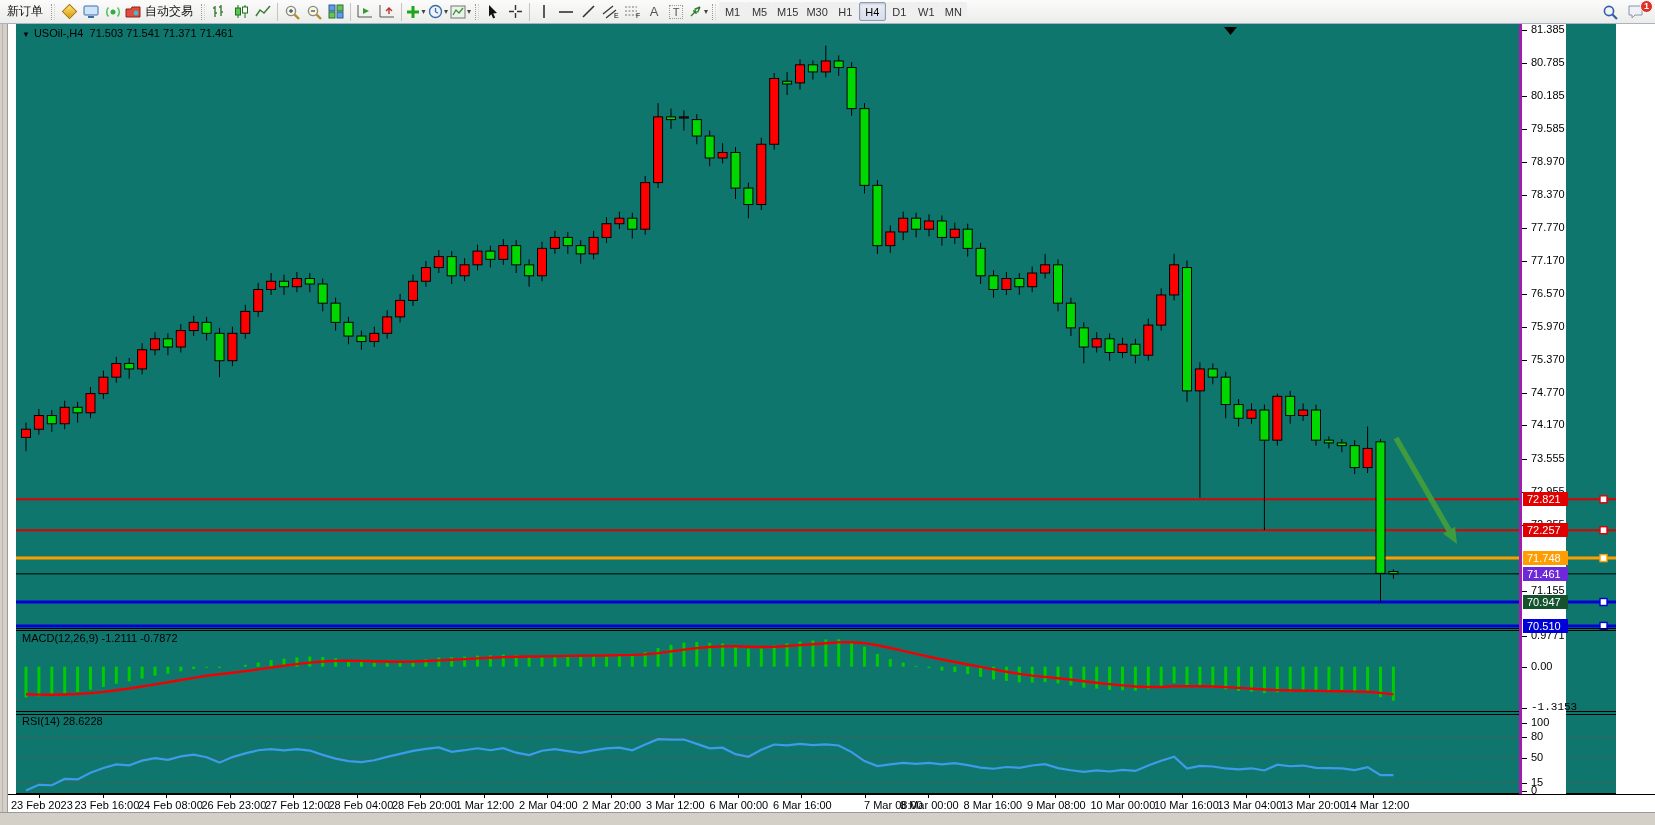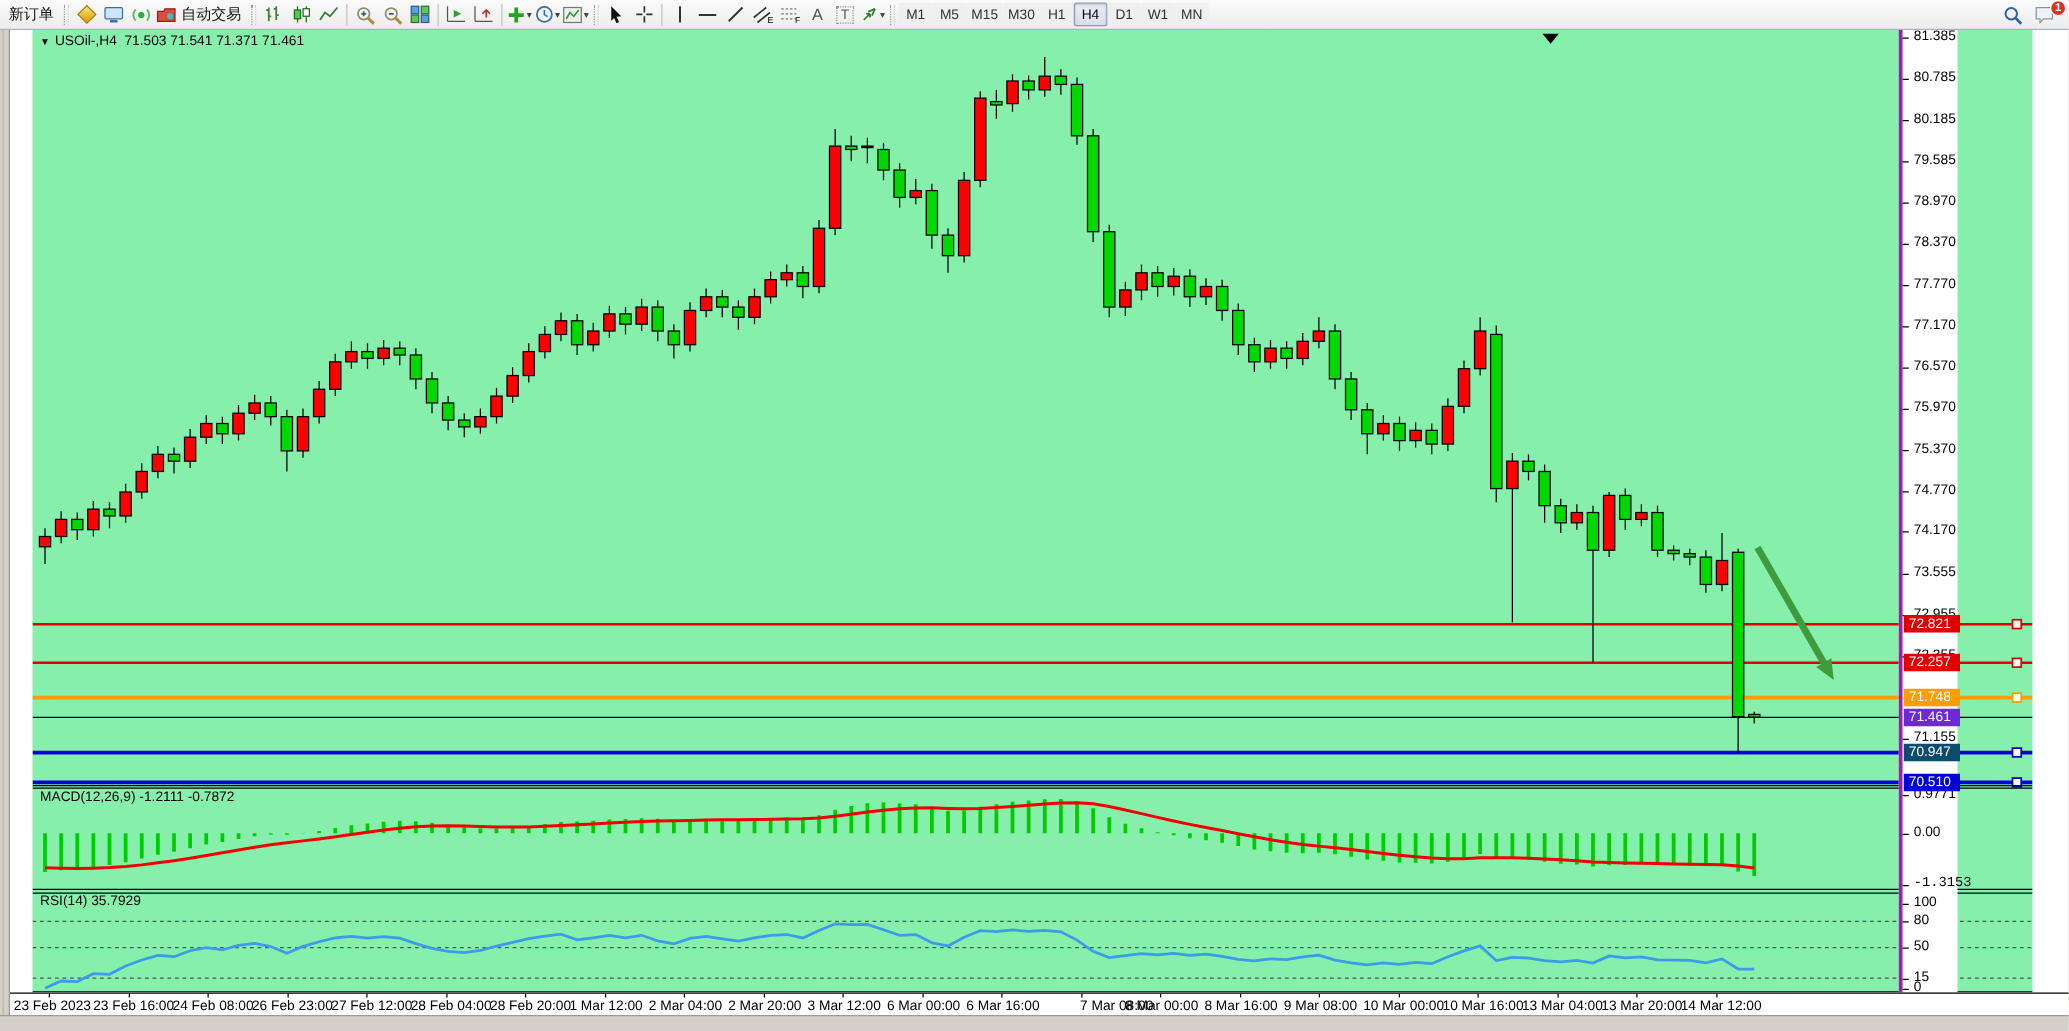--- a/index.html
+++ b/index.html
@@ -21,21 +21,21 @@
   .tf.active { border:1px solid #8e9bb3; background:linear-gradient(#e9edf5,#d8dfeb); box-shadow:inset 0 1px 2px rgba(0,0,0,.18); color:#000; }
   #tb-right { margin-left:auto; display:flex; align-items:center; position:relative; padding-right:6px; }
   #chat-badge { position:absolute; right:0; top:-2px; background:#e03024; color:#fff; font-size:9px; font-weight:bold;
     min-width:13px; height:13px; border-radius:7px; display:flex; align-items:center; justify-content:center; border:1px solid #fff; }
 
   
   #left-strip { position:absolute; left:0; top:24px; width:8px; height:788px; background:#d4d0c8; border-right:1px solid #9a9a9a; }
   #left-strip:before { content:""; position:absolute; left:2px; top:0; width:1px; height:100%; background:#b9b5ad; }
   #bottom-strip { position:absolute; left:0; top:812px; width:1655px; height:13px; background:#d4d0c8; border-top:1px solid #9a9a9a; }
 
-  #chart-area { position:absolute; left:26px; top:24px; width:1600px; height:770px; background:#86efac; }
+  #chart-area { position:absolute; left:16px; top:24px; width:1600px; height:770px; background:#0f766e; }
   #chart-svg { position:absolute; left:0; top:0; }
 
   #chart-title { position:absolute; left:6px; top:3px; font-size:11px; color:#000; z-index:5; }
   #chart-title .tri { font-size:8px; margin-right:4px; }
   .ind-label { position:absolute; left:6px; font-size:11px; color:#000; z-index:5; }
   #macd-label { top:608px; }
   #rsi-label  { top:691px; }
 
   
   #price-axis { position:absolute; left:1519px; top:24px; width:47px; height:770px; background:#fff; border-left:3px solid #a21caf; }
@@ -604,21 +604,21 @@
         <polyline points="10,670.1931172086043 22.9,670.6062066093494 35.8,670.7498450534267 48.7,670.5027809723905 61.6,670.0104999690703 74.5,669.1526720096496 87.4,667.9000492185176 100.3,666.2829052915222 113.2,664.5183942295515 126.10000000000001,662.5288765843542 139,660.3571839424081 151.9,658.2200463899317 164.8,656.0308714046998 177.70000000000002,653.8182666906523 190.6,651.781818637624 203.5,650.192360698853 216.4,648.6987383818899 229.3,647.1293450985713 242.20000000000002,645.3841701680183 255.1,643.5389958015214 268,641.7760430797107 280.90000000000003,640.0839579796548 293.8,638.581040223569 306.7,637.4602213717549 319.6,636.8249515054353 332.5,636.6659559207578 345.40000000000003,636.8776519528125 358.3,637.2486730700991 371.2,637.5621763506414 384.1,637.6845494945446 397,637.5167324256878 409.90000000000003,637.0623407859639 422.8,636.3647540721612 435.7,635.7411044557136 448.6,635.1121056422381 461.5,634.4047216282338 474.40000000000003,633.7793355705527 487.3,633.1331600818243 500.2,632.7049916338068 513.1,632.5588860634648 526,632.3697702576123 538.9,632.086909904342 551.8000000000001,631.8594490963005 564.7,631.7784827548461 577.6,631.6681181931461 590.5,631.4449568486347 603.4,631.138312500048 616.3000000000001,630.9219631944487 629.2,630.3744360243046 642.1,629.0747843161193 655,627.427929617502 667.9,625.6595135403488 680.8000000000001,624.1218062577893 693.7,623.0520694189242 706.6,622.3263711966997 719.5,622.2264762554679 732.4,622.7210268304326 745.3000000000001,623.0565417394055 758.2,622.7182159418297 771.1,622.0709024746567 784,621.1354628802192 796.9,620.1827360999407 809.8000000000001,619.2201939465541 822.7,618.4155794586025 835.6,618.1832777584691 848.5,619.0792592467678 861.4,621.2404772905476 874.3000000000001,624.0050371368178 887.2,626.9201468120725 900.1,629.9129631593312 913,632.7515503165938 925.9,635.5176448889738 938.8000000000001,638.0344792136908 951.7,640.4491381986965 964.6,642.9288292771345 977.5,645.444019423954 990.4,647.7431100888655 1003.3000000000001,649.8498768104873 1016.2,651.5840624713016 1029.1,652.8983739961436 1042,654.2081175472211 1054.9,655.6455786739912 1067.8,657.2335901260416 1080.7,658.7244023374384 1093.6000000000001,660.1648675180896 1106.5,661.3832685326013 1119.4,662.4562248318064 1132.3,663.0611151786609 1145.2,663.0188849552048 1158.1000000000001,662.2513255765989 1171,662.177320203821 1183.9,662.297043087633 1196.8,662.5623888180211 1209.7,663.1103517255248 1222.6000000000001,663.8854584273267 1235.5,664.6388260478698 1248.4,665.5646510166225 1261.3,666.0970184256271 1274.2,666.4768992448367 1287.1000000000001,666.6369629082168 1300,666.8718802358126 1312.9,667.1113366171421 1325.8,667.310476502349 1338.7,667.6182293154666 1351.6000000000001,667.7457222418375 1364.5,668.838943101697 1377.4,670.4250636905796" fill="none" stroke="#f00000" stroke-width="2.4"></polyline>
         <line x1="0" x2="1600" y1="713" y2="713" stroke="#555" stroke-dasharray="3,3"></line>
         <line x1="0" x2="1600" y1="734" y2="734" stroke="#555" stroke-dasharray="3,3"></line>
         <line x1="0" x2="1600" y1="758.5" y2="758.5" stroke="#555" stroke-dasharray="3,3"></line>
         <polyline points="10,766.5733680142866 22.9,760.8049851721595 35.8,761.2333821337304 48.7,754.93544378044 61.6,755.4284669603173 74.5,748.842844203157 87.4,743.995482726422 100.3,740.3835949933066 113.2,741.3400432902259 126.10000000000001,736.6028615379229 139,734.1806125579124 151.9,735.9026291402737 164.8,732.3501711657709 177.70000000000002,730.7066450166199 190.6,733.2372963588314 203.5,738.6391996523568 216.4,733.0933200172894 229.3,729.4258772760435 242.20000000000002,726.2671086286934 255.1,725.1698914904614 268,726.4005867723072 280.90000000000003,725.2116774109743 293.8,726.5345500614043 306.7,730.8757856919598 319.6,734.6567588294117 332.5,737.0910464950226 345.40000000000003,738.0364686580886 358.3,736.2534508974134 371.2,732.9167725445136 384.1,729.9330698874606 397,726.8543797059572 409.90000000000003,724.8735140231746 422.8,723.3798036058935 435.7,727.8562891320495 448.6,726.2130388681516 461.5,724.2754699233959 474.40000000000003,726.2425751741438 487.3,724.2493113610963 500.2,728.6954538669097 513.1,731.0177166371915 526,726.7179650996707 538.9,725.2021883452816 551.8000000000001,727.0548724075626 564.7,728.8824186679176 577.6,726.3187474830497 590.5,724.3657665454276 603.4,723.6079614299506 616.3000000000001,726.3521940002329 629.2,720.4240749203518 642.1,715.1142348252033 655,715.7069194090409 667.9,715.5113429146505 680.8000000000001,719.8488177815308 693.7,724.3091809534363 706.6,723.7055717484692 719.5,730.1854949117072 732.4,732.76228178408 745.3000000000001,725.749936203935 758.2,720.5030190748453 771.1,721.3419404256196 784,719.9743744451142 796.9,721.1460442407059 809.8000000000001,720.3025446026516 822.7,721.4722379930147 835.6,728.0867059288032 848.5,737.0307101527932 861.4,742.0211644429496 874.3000000000001,740.4379583613529 887.2,738.8583154894519 900.1,739.8167637717501 913,738.7947129615642 925.9,740.3403904010383 938.8000000000001,739.2318274785108 951.7,741.1110548608596 964.6,743.5798855271271 977.5,744.736445928391 990.4,743.0112852969139 1003.3000000000001,743.779644463314 1016.2,741.5231299470096 1029.1,740.1822093361259 1042,744.1244411100073 1054.9,746.2765077046838 1067.8,747.811885924666 1080.7,746.3357133822414 1093.6000000000001,747.5026057252228 1106.5,745.9409804605656 1119.4,746.9599198362396 1132.3,741.4099271402038 1145.2,736.7103458910624 1158.1000000000001,732.6898849503109 1171,744.4684090652636 1183.9,741.8642058484437 1196.8,742.4776748993304 1209.7,744.4685192786158 1222.6000000000001,745.4215262896511 1235.5,744.2847877028305 1248.4,746.4638837597247 1261.3,740.7041397977534 1274.2,742.2344478187612 1287.1000000000001,741.5267709498379 1300,743.9549176449941 1312.9,744.1697689386875 1325.8,744.3970625115754 1338.7,746.1955240765552 1351.6000000000001,743.1540935040234 1364.5,751.2009391137585 1377.4,751.2244651587239" fill="none" stroke="#3d9be9" stroke-width="2.2"></polyline>
       </svg>
     <div id="chart-title">
       <span class="tri">▼</span><span>USOil-,H4</span>&nbsp;&nbsp;<span>71.503 71.541 71.371 71.461</span>
     </div>
     <div id="macd-label" class="ind-label">MACD(12,26,9) -1.2111 -0.7872</div>
-    <div id="rsi-label" class="ind-label">RSI(14) 35.7929</div>
+    <div id="rsi-label" class="ind-label">RSI(14) 28.6228</div>
   </div>
 
   <div id="price-axis">
       <div class="tick-mark" style="top: 6px;"></div>
       <div class="tick-label" style="top: -1px;">81.385</div>
       <div class="tick-mark" style="top: 39px;"></div>
       <div class="tick-label" style="top: 32px;">80.785</div>
       <div class="tick-mark" style="top: 72px;"></div>
       <div class="tick-label" style="top: 65px;">80.185</div>
       <div class="tick-mark" style="top: 105px;"></div>
@@ -662,21 +662,21 @@
       <div class="tick-mark" style="top: 734px;"></div>
       <div class="tick-label" style="top: 727px;">50</div>
       <div class="tick-mark" style="top: 759px;"></div>
       <div class="tick-label" style="top: 752px;">15</div>
       <div class="tick-mark" style="top: 767px;"></div>
       <div class="tick-label" style="top: 760px;">0</div>
       <div class="px-box" style="top: 468px; background: rgb(224, 0, 0);">72.821</div>
       <div class="px-box" style="top: 499px; background: rgb(224, 0, 0);">72.257</div>
       <div class="px-box" style="top: 527px; background: rgb(255, 157, 0);">71.748</div>
       <div class="px-box" style="top: 543px; background: #6d28d9;">71.461</div>
-      <div class="px-box" style="top: 571px; background: #0c4a6e;">70.947</div>
+      <div class="px-box" style="top: 571px; background: #14532d;">70.947</div>
       <div class="px-box" style="top: 595px; background: rgb(0, 0, 216);">70.510</div>
     </div>
   <div id="time-axis">
       <div class="t-tick" style="left: 31px;"></div>
       <div class="t-label" style="left: 3px;">23 Feb 2023</div>
       <div class="t-tick" style="left: 94.5px;"></div>
       <div class="t-label" style="left: 66.5px;">23 Feb 16:00</div>
       <div class="t-tick" style="left: 158px;"></div>
       <div class="t-label" style="left: 130px;">24 Feb 08:00</div>
       <div class="t-tick" style="left: 221.5px;"></div>

